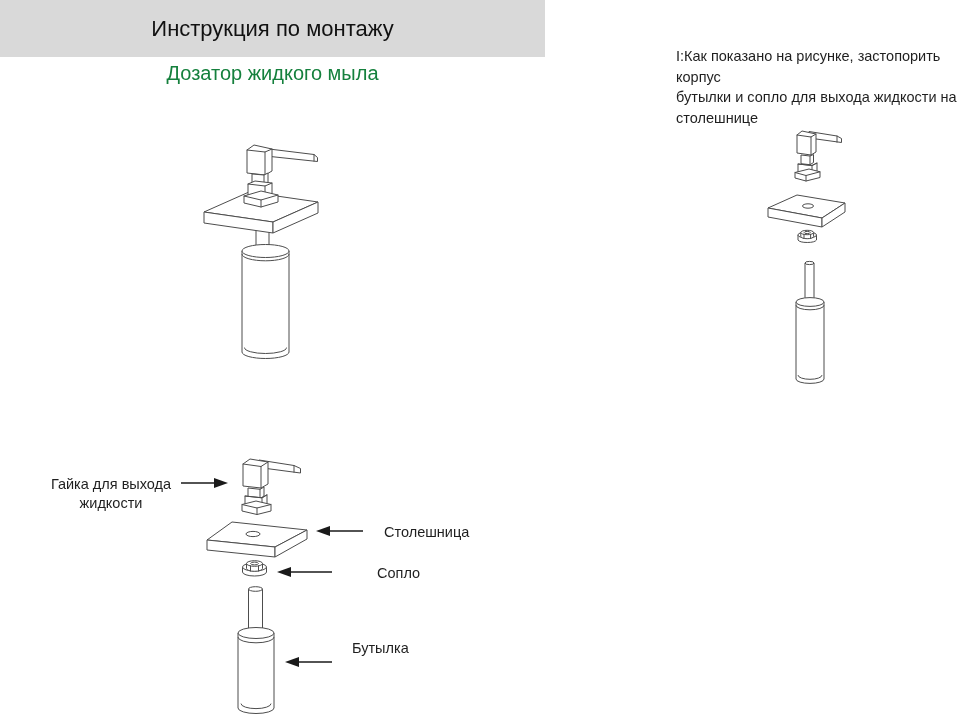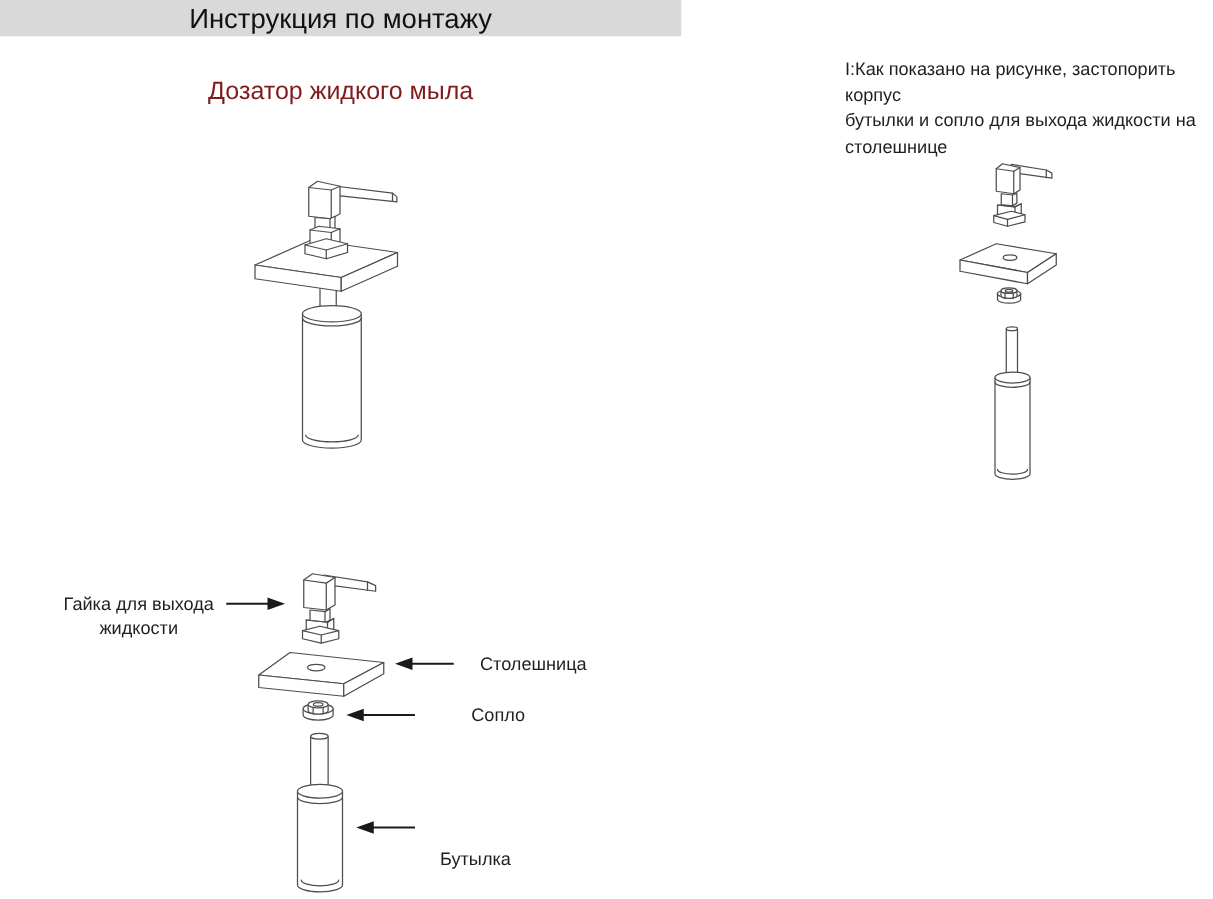--- a/index.html
+++ b/index.html
@@ -1,22 +1,22 @@
 <!DOCTYPE html>
 <html><head>
 <meta charset="utf-8">
 <style>
   html,body{margin:0;padding:0;}
   body{width:970px;height:719px;position:relative;background:#ffffff;
        font-family:"Liberation Sans",sans-serif;overflow:hidden;}
   .abs{position:absolute;}
-  .header-bar{left:0;top:0;width:545px;height:29px;background:#d9d9d9;
+  .header-bar{left:0;top:0;width:545px;height:57px;background:#d9d9d9;
               display:flex;align-items:center;justify-content:center;}
   .header-title{font-size:22px;color:#111111;}
-  .subtitle{left:0;top:62px;width:545px;text-align:center;font-size:20px;color:#7f1d1d;}
+  .subtitle{left:0;top:62px;width:545px;text-align:center;font-size:20px;color:#15803d;}
   .instruction{left:676px;top:46px;width:300px;font-size:14.5px;line-height:20.5px;color:#1f1f1f;}
   .diagram-label{font-size:14.5px;line-height:19px;color:#1f1f1f;white-space:nowrap;}
   .label-nozzle{left:40px;top:475px;width:142px;text-align:center;white-space:normal;}
   svg{display:block;}
   .art{stroke:#4d4d4d;stroke-width:1;fill:none;stroke-linejoin:round;stroke-linecap:round;}
   .artf{stroke:#4d4d4d;stroke-width:1;fill:#ffffff;stroke-linejoin:round;}
   .arrow-line{stroke:#1a1a1a;stroke-width:1.7;}
   .arrow-head{fill:#1a1a1a;}
 </style>
 </head>
@@ -160,17 +160,17 @@
   <line class="arrow-line" x1="13" y1="7" x2="48" y2="7"></line>
   <polygon class="arrow-head" points="1,7 15,2 15,12"></polygon>
 </svg>
 
 <div class="abs diagram-label" style="left:377px;top:564px">Сопло</div>
 <svg class="abs" style="left:276px;top:565px" width="57" height="14">
   <line class="arrow-line" x1="13" y1="7" x2="56" y2="7"></line>
   <polygon class="arrow-head" points="1,7 15,2 15,12"></polygon>
 </svg>
 
-<div class="abs diagram-label" style="left:352px;top:679px">Бутылка</div>
+<div class="abs diagram-label" style="left:352px;top:639px">Бутылка</div>
 <svg class="abs" style="left:284px;top:655px" width="49" height="14">
   <line class="arrow-line" x1="13" y1="7" x2="48" y2="7"></line>
   <polygon class="arrow-head" points="1,7 15,2 15,12"></polygon>
 </svg>
 
 </body></html>

